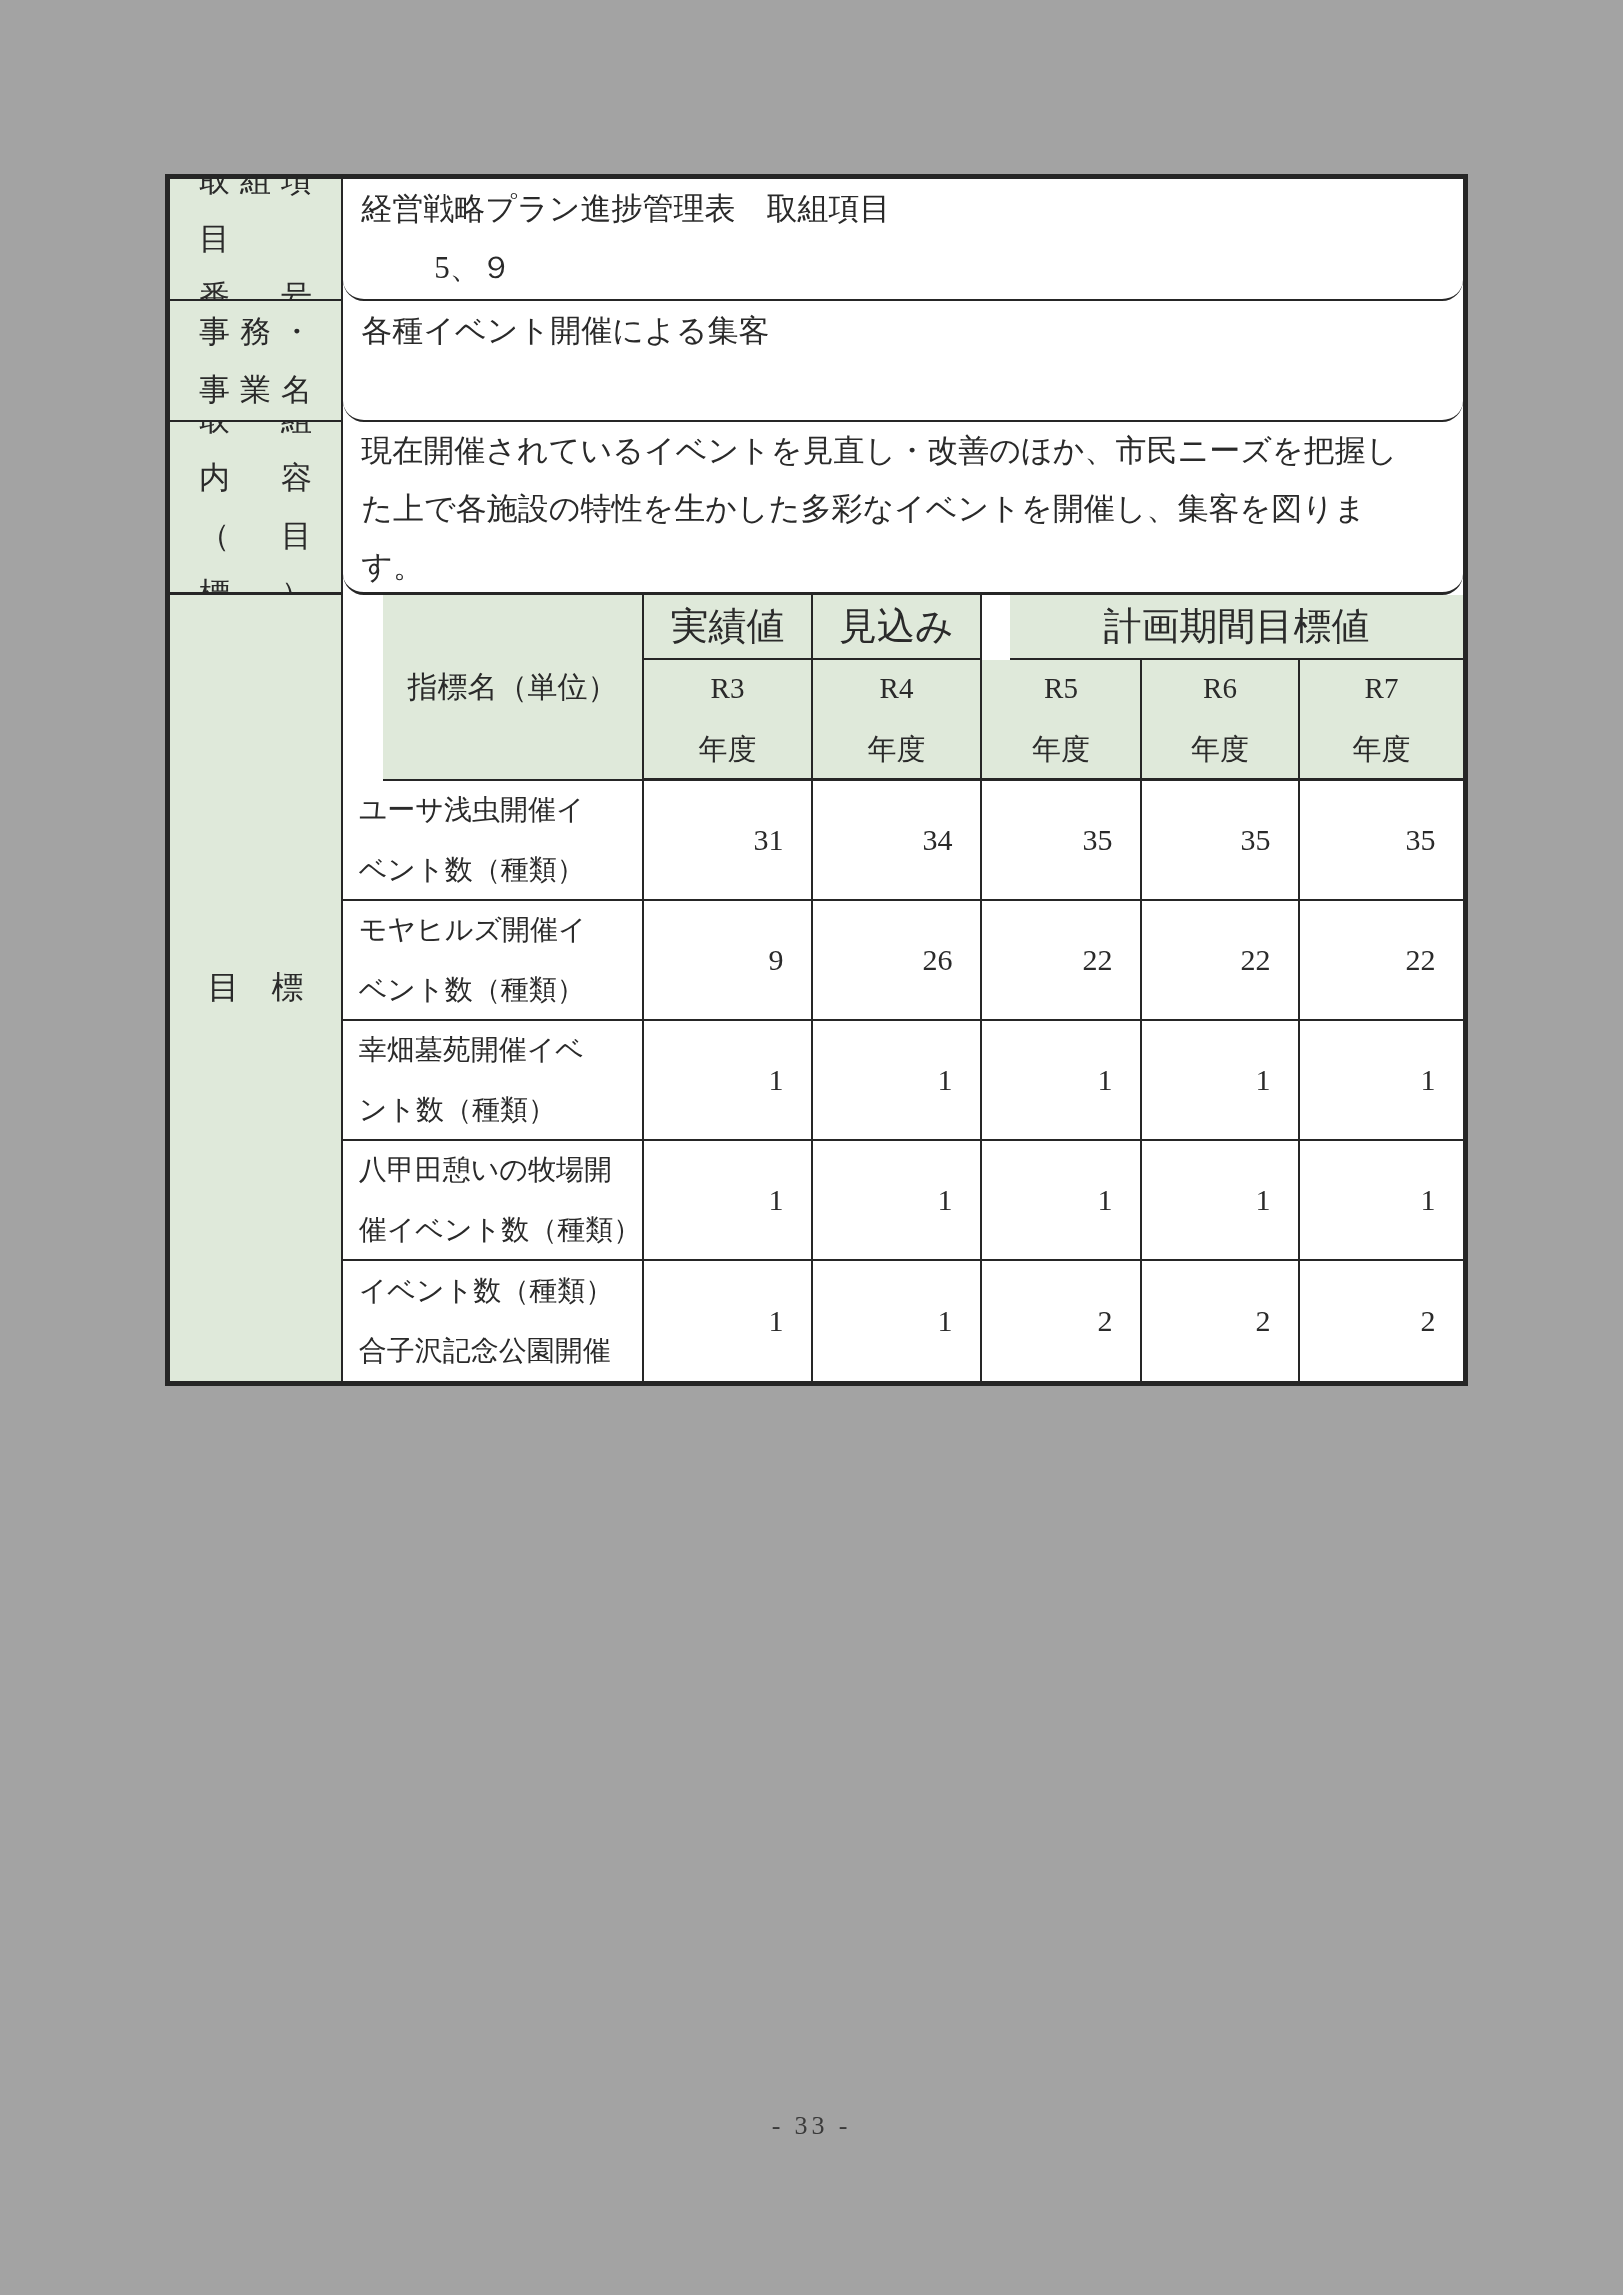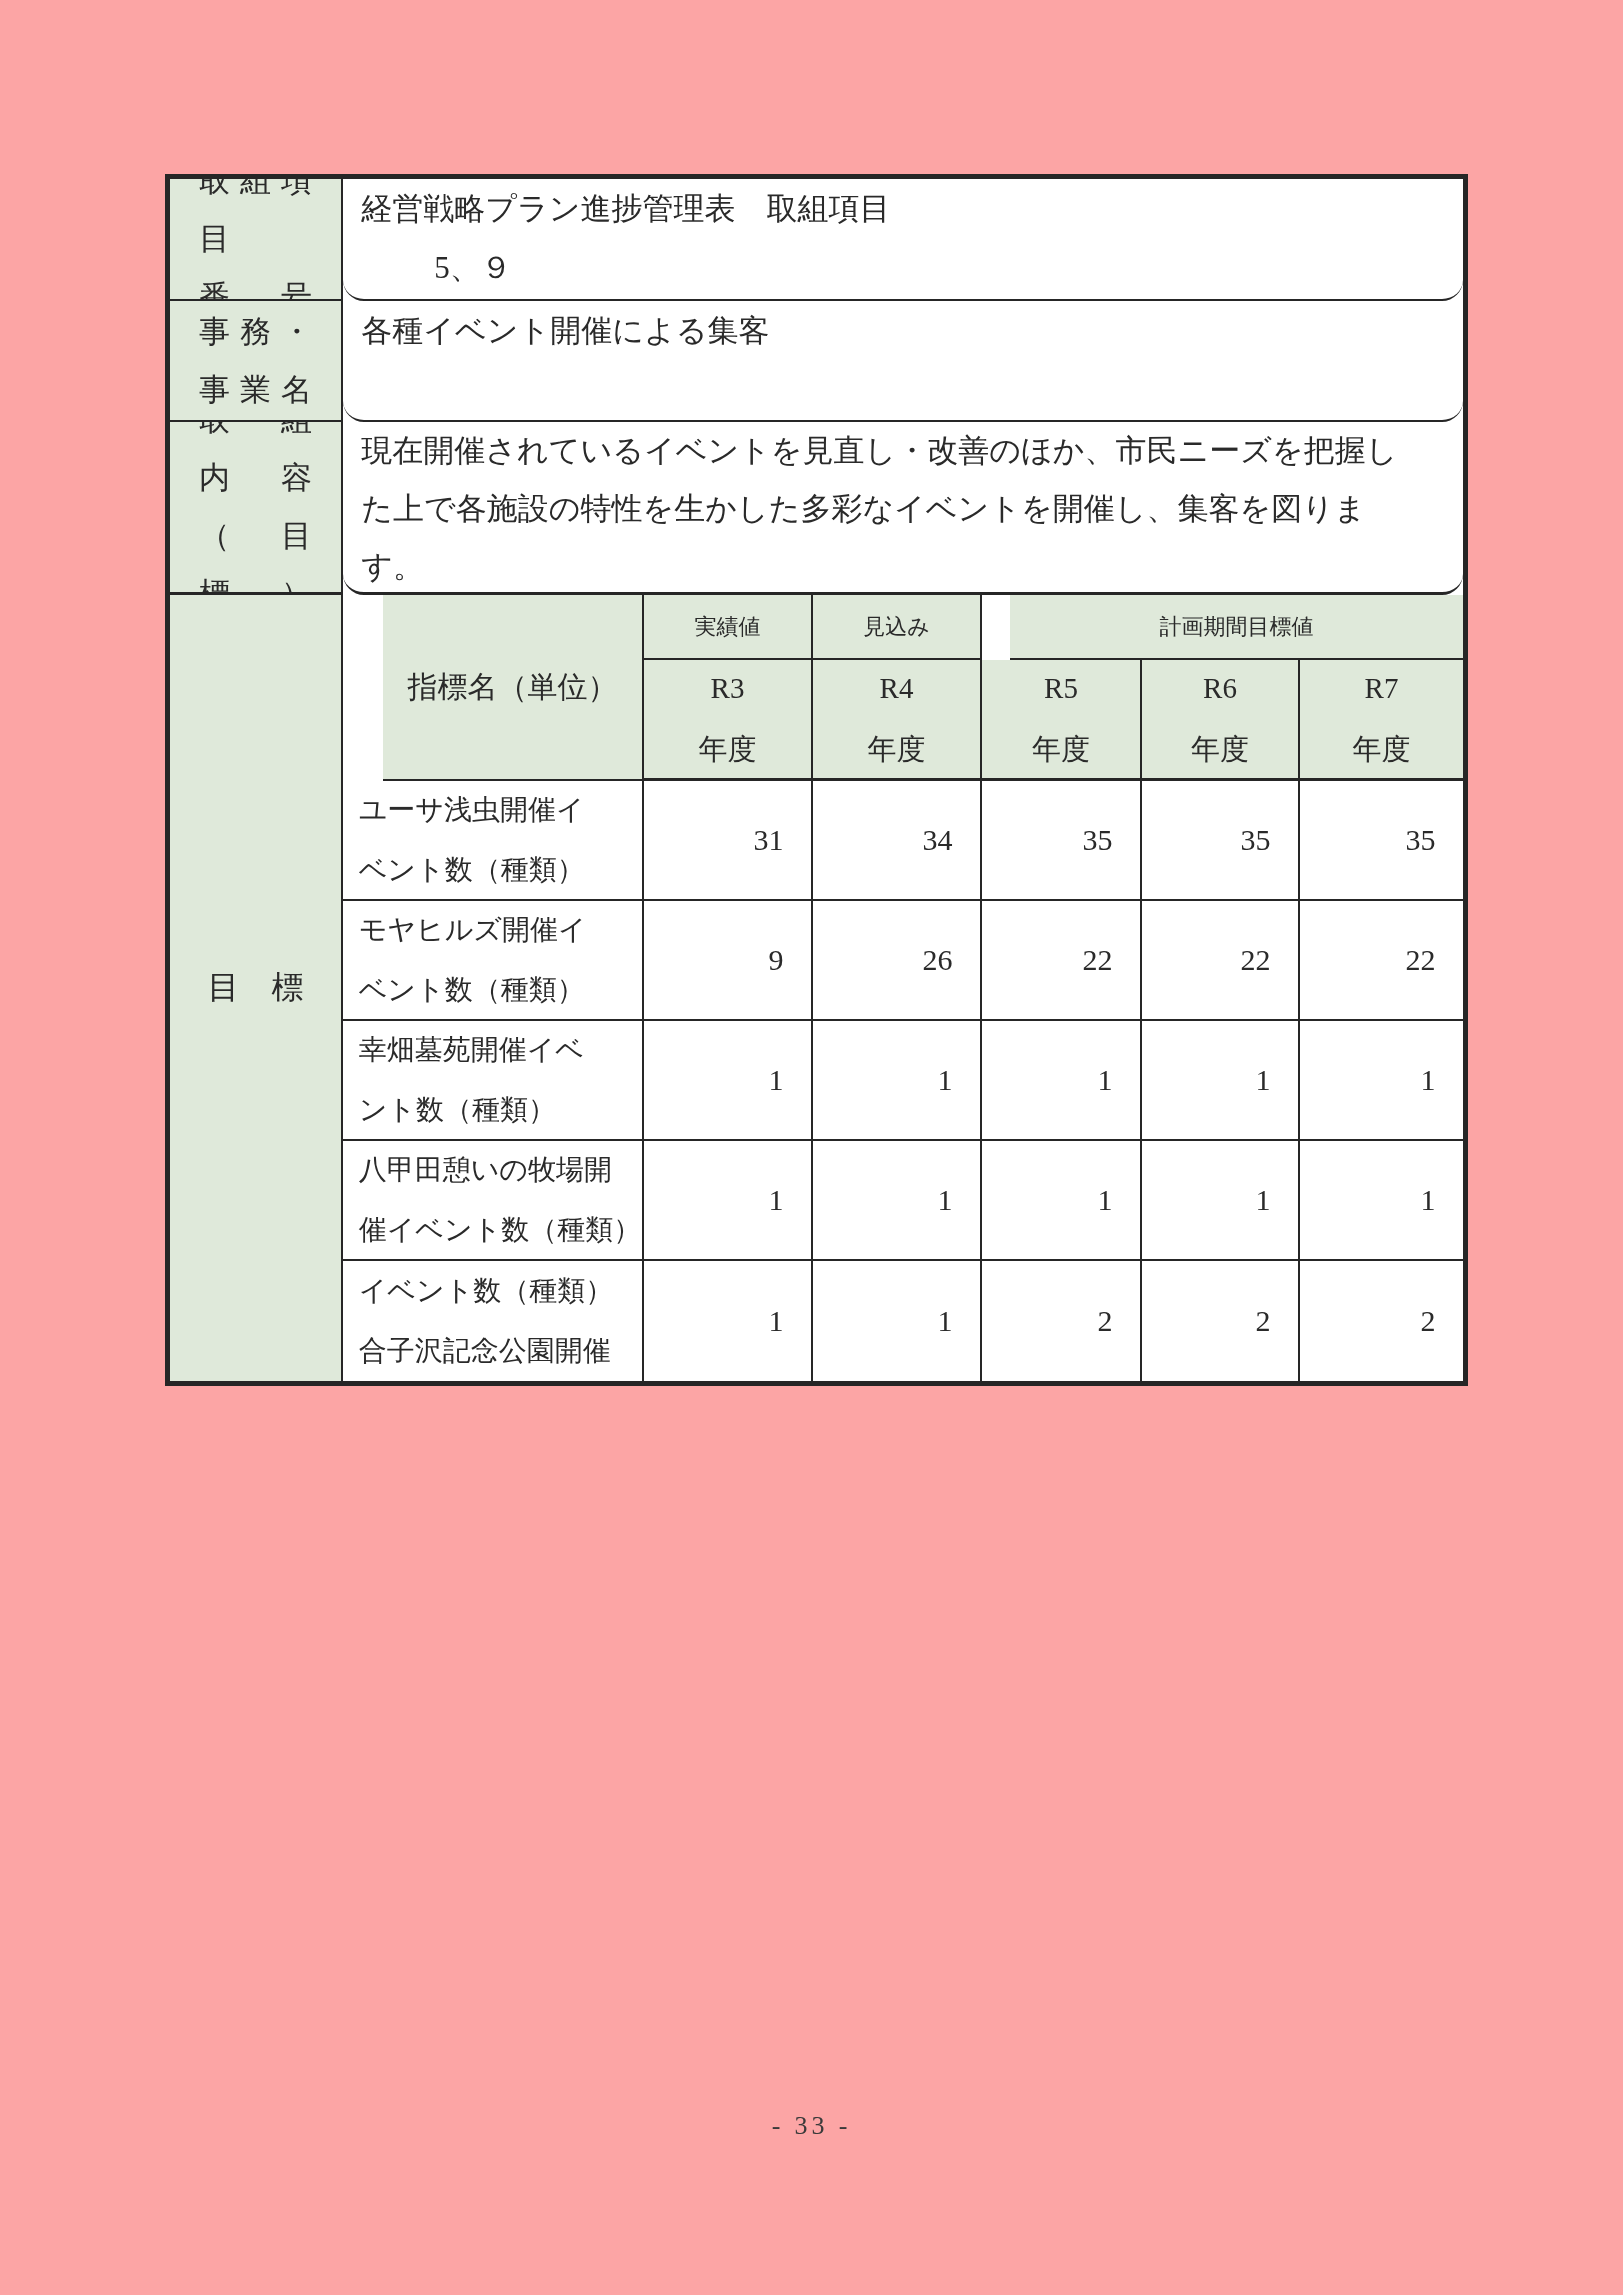--- a/index.html
+++ b/index.html
@@ -1,20 +1,20 @@
 <!DOCTYPE html>
 <html lang="ja" style="--green-bg: #dfe9da;font-size:10.5px"><head>
 <meta charset="utf-8">
 <style>
   :root { --green-bg:#dfe9da; --line:#262626; --ink:#2a2a2a; }
   * { margin:0; padding:0; box-sizing:border-box; }
   body { background:#e8e8e8; }
   .page {
     position:relative; width:1623px; height:2295px; margin:0 auto;
-    background:#fca5a5; color:var(--ink);
+    background:#a3a3a3; color:var(--ink);
     font-family:"Liberation Serif","DejaVu Serif",serif;
   }
   .main-table {
     position:absolute; left:165px; top:174px;
     border:5.2px solid var(--line);
     display:grid;
     grid-template-columns:173px 301px 169px 169px 160px 158px 163px;
     grid-template-rows:122px 121px 173px 65px 121px 120px 120px 120px 120px 120px;
     background:#ffffff;
   }
@@ -31,21 +31,21 @@
 
   
   .value-cell { display:flex; flex-direction:column; justify-content:flex-start; padding-left:18.3px; padding-right:13px;border-radius:21px; }
   .vline { font-size:31px; line-height:59px; }
   .vline.tight { line-height:58px; }
   .indent { padding-left:73px; }
 
   
   .goal-cell { display:flex; align-items:center; justify-content:center; font-size:32px; }
   .indicator-head { display:flex; align-items:center; justify-content:center; font-size:30px;margin-left:40px; }
-  .group-head { display:flex; align-items:center; justify-content:center; font-size:22px; }
+  .group-head { display:flex; align-items:center; justify-content:center; font-size:38px; }
   .year-cell { display:flex; flex-direction:column; align-items:center; justify-content:center; font-size:29px; }
   .year-cell span { line-height:61px; }
   .name-cell { display:flex; flex-direction:column; justify-content:center; padding-left:15.7px; padding-right:5.2px; }
   .name-line { font-size:28px; line-height:60px; white-space:nowrap; }
   .num-cell { display:flex; align-items:center; justify-content:flex-end; padding-right:27.5px; font-size:30px; }
 
   .page-number { position:absolute; top:2111px; left:0; width:100%; text-align:center; font-size:26px; letter-spacing:3.9px; color:#3a3a3a; }
 </style>
 </head>
 <body>

